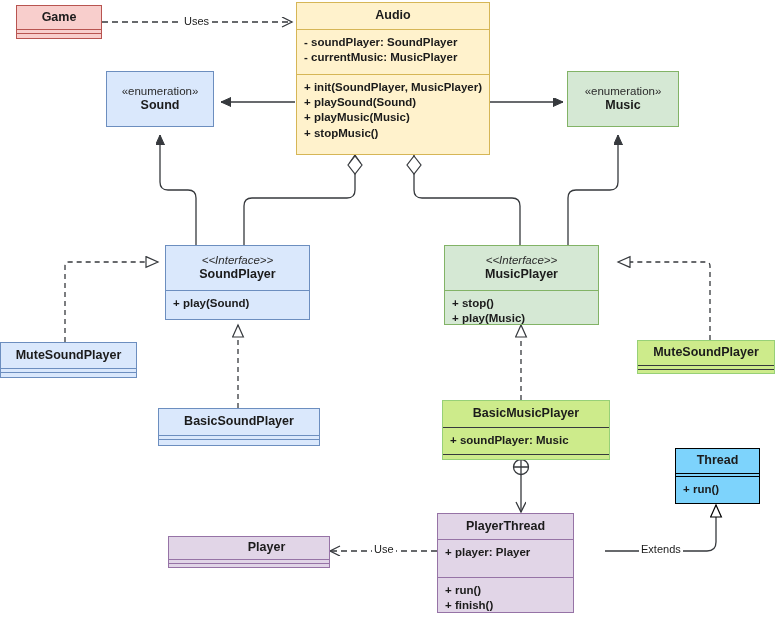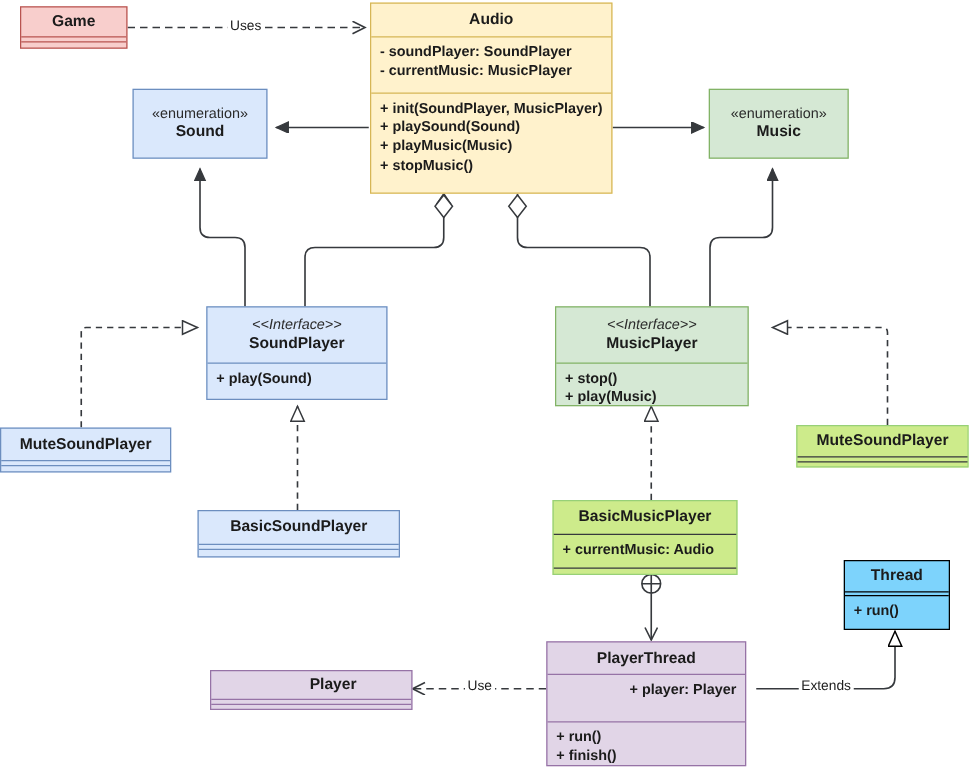--- a/index.html
+++ b/index.html
@@ -195,35 +195,35 @@
   </div>
 
   <div class="uml c-lime" style="left:637px;top:340px;width:138px;height:34px;">
     <div class="sec title" style="height:24px;">
       <span>MuteSoundPlayer</span>
     </div>
     <div class="sec thin"></div>
     <div class="sec thin2"></div>
   </div>
 
-  <div class="uml c-lime" style="left:442px;top:400px;width:148px;height:60px;">
+  <div class="uml c-lime" style="left:442px;top:400px;width:168px;height:60px;">
     <div class="sec title" style="height:26px;">
       <span>BasicMusicPlayer</span>
     </div>
     <div class="sec divider members" style="height:27px;">
-      <div>+ currentMusic: Audio</div>
-    </div>
-    <div class="sec thin"></div>
-  </div>
-
-  <div class="uml c-purple" style="left:437px;top:513px;width:160px;height:100px;">
+      <div>+ soundPlayer: Music</div>
+    </div>
+    <div class="sec thin"></div>
+  </div>
+
+  <div class="uml c-purple" style="left:437px;top:513px;width:137px;height:100px;">
     <div class="sec title" style="height:25px;">
       <span>PlayerThread</span>
     </div>
-    <div class="sec divider members" style="height:38px;text-align:right;">
+    <div class="sec divider members" style="height:38px;">
       <div>+ player: Player</div>
     </div>
     <div class="sec divider members" style="height:35px;">
       <div>+ run()</div>
       <div>+ finish()</div>
     </div>
   </div>
 
   <div class="uml c-purple" style="left:168px;top:536px;width:162px;height:32px;">
     <div class="sec title" style="height:22px;padding-left:35px;">

